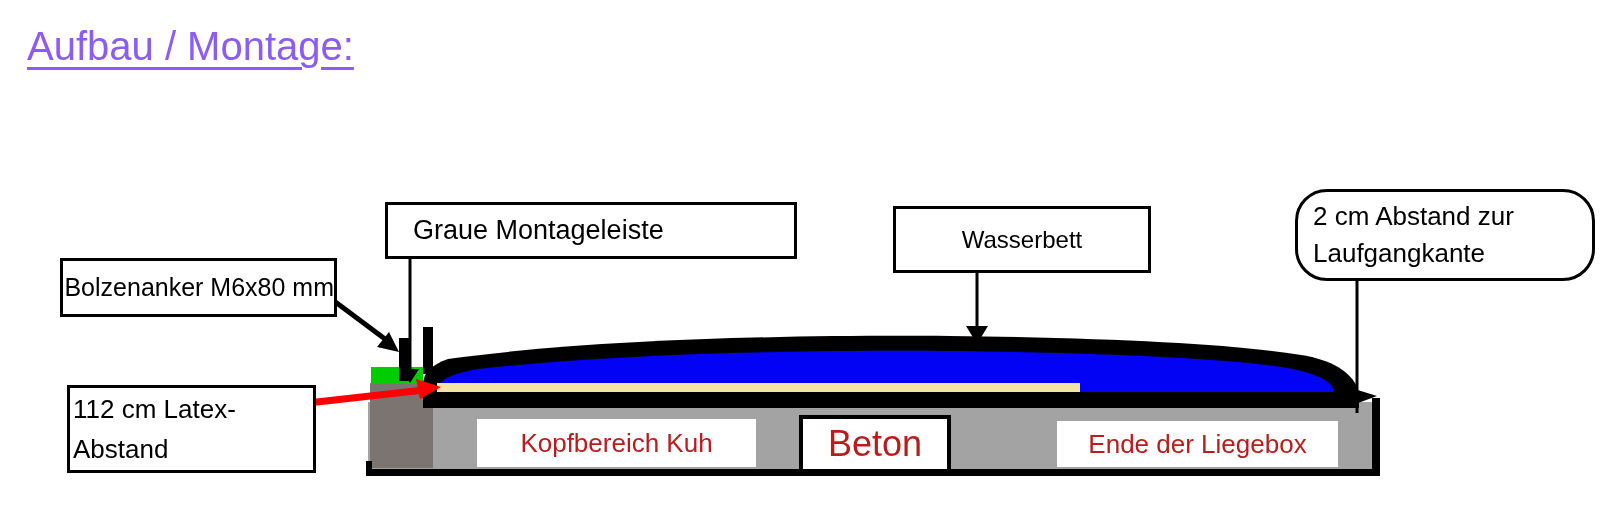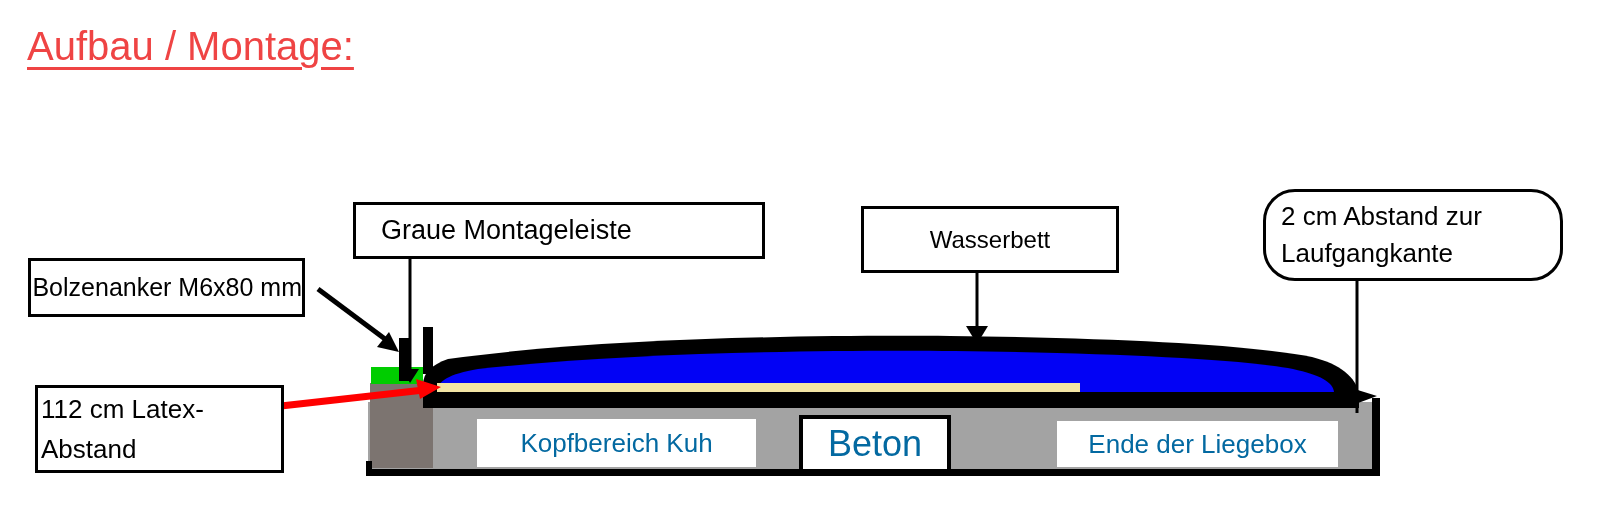--- a/index.html
+++ b/index.html
@@ -14,43 +14,44 @@
   html,body{margin:0;padding:0;background:#fff;}
   body{font-family:"Liberation Sans", sans-serif;}
   .canvas{
     position:relative;
     width:1623px;height:521px;
     background:#fff;
     overflow:hidden;
   }
   .page-title{
     position:absolute;left:27px;top:24px;
-    font-size:40px;color:#ef4444;
+    font-size:40px;color:#8b5cf6;
     text-decoration:underline;
     text-decoration-thickness:3px;
     text-underline-offset:7px;
     white-space:nowrap;
   }
   svg.diagram{position:absolute;left:0;top:0;}
   .callout{
     position:absolute;
     background:#fff;
     border:3px solid #000;
     box-sizing:border-box;
     display:flex;flex-direction:column;justify-content:center;
     color:#000;
     white-space:nowrap;
+    margin-left:32px;
   }
   .callout span{display:block;}
   .flat-label{
     position:absolute;
     background:#fff;
     box-sizing:border-box;
     display:flex;align-items:center;justify-content:center;
-    color:#0369a1;
+    color:#b91c1c;
     white-space:nowrap;
   }
   .b-bolzenanker{left:28px;top:258px;width:277px;height:59px;font-size:25px;padding-left:16px;align-items:flex-end;}
   .b-montageleiste{left:353px;top:202px;width:412px;height:57px;font-size:27px;padding-left:25px;}
   .b-wasserbett{left:861px;top:206px;width:258px;height:67px;font-size:24px;align-items:center;}
   .b-abstand{left:1263px;top:189px;width:300px;height:92px;font-size:26px;padding-left:15px;line-height:37px;border-radius:32px;}
   .b-latex{left:35px;top:385px;width:249px;height:88px;font-size:26px;padding-left:3px;line-height:40px;}
   .l-kopfbereich{left:477px;top:419px;width:279px;height:48px;font-size:26px;}
   .l-beton{left:799px;top:415px;width:152px;height:58px;font-size:36px;border:4px solid #000;}
   .l-ende{left:1057px;top:421px;width:281px;height:46px;font-size:26px;}

